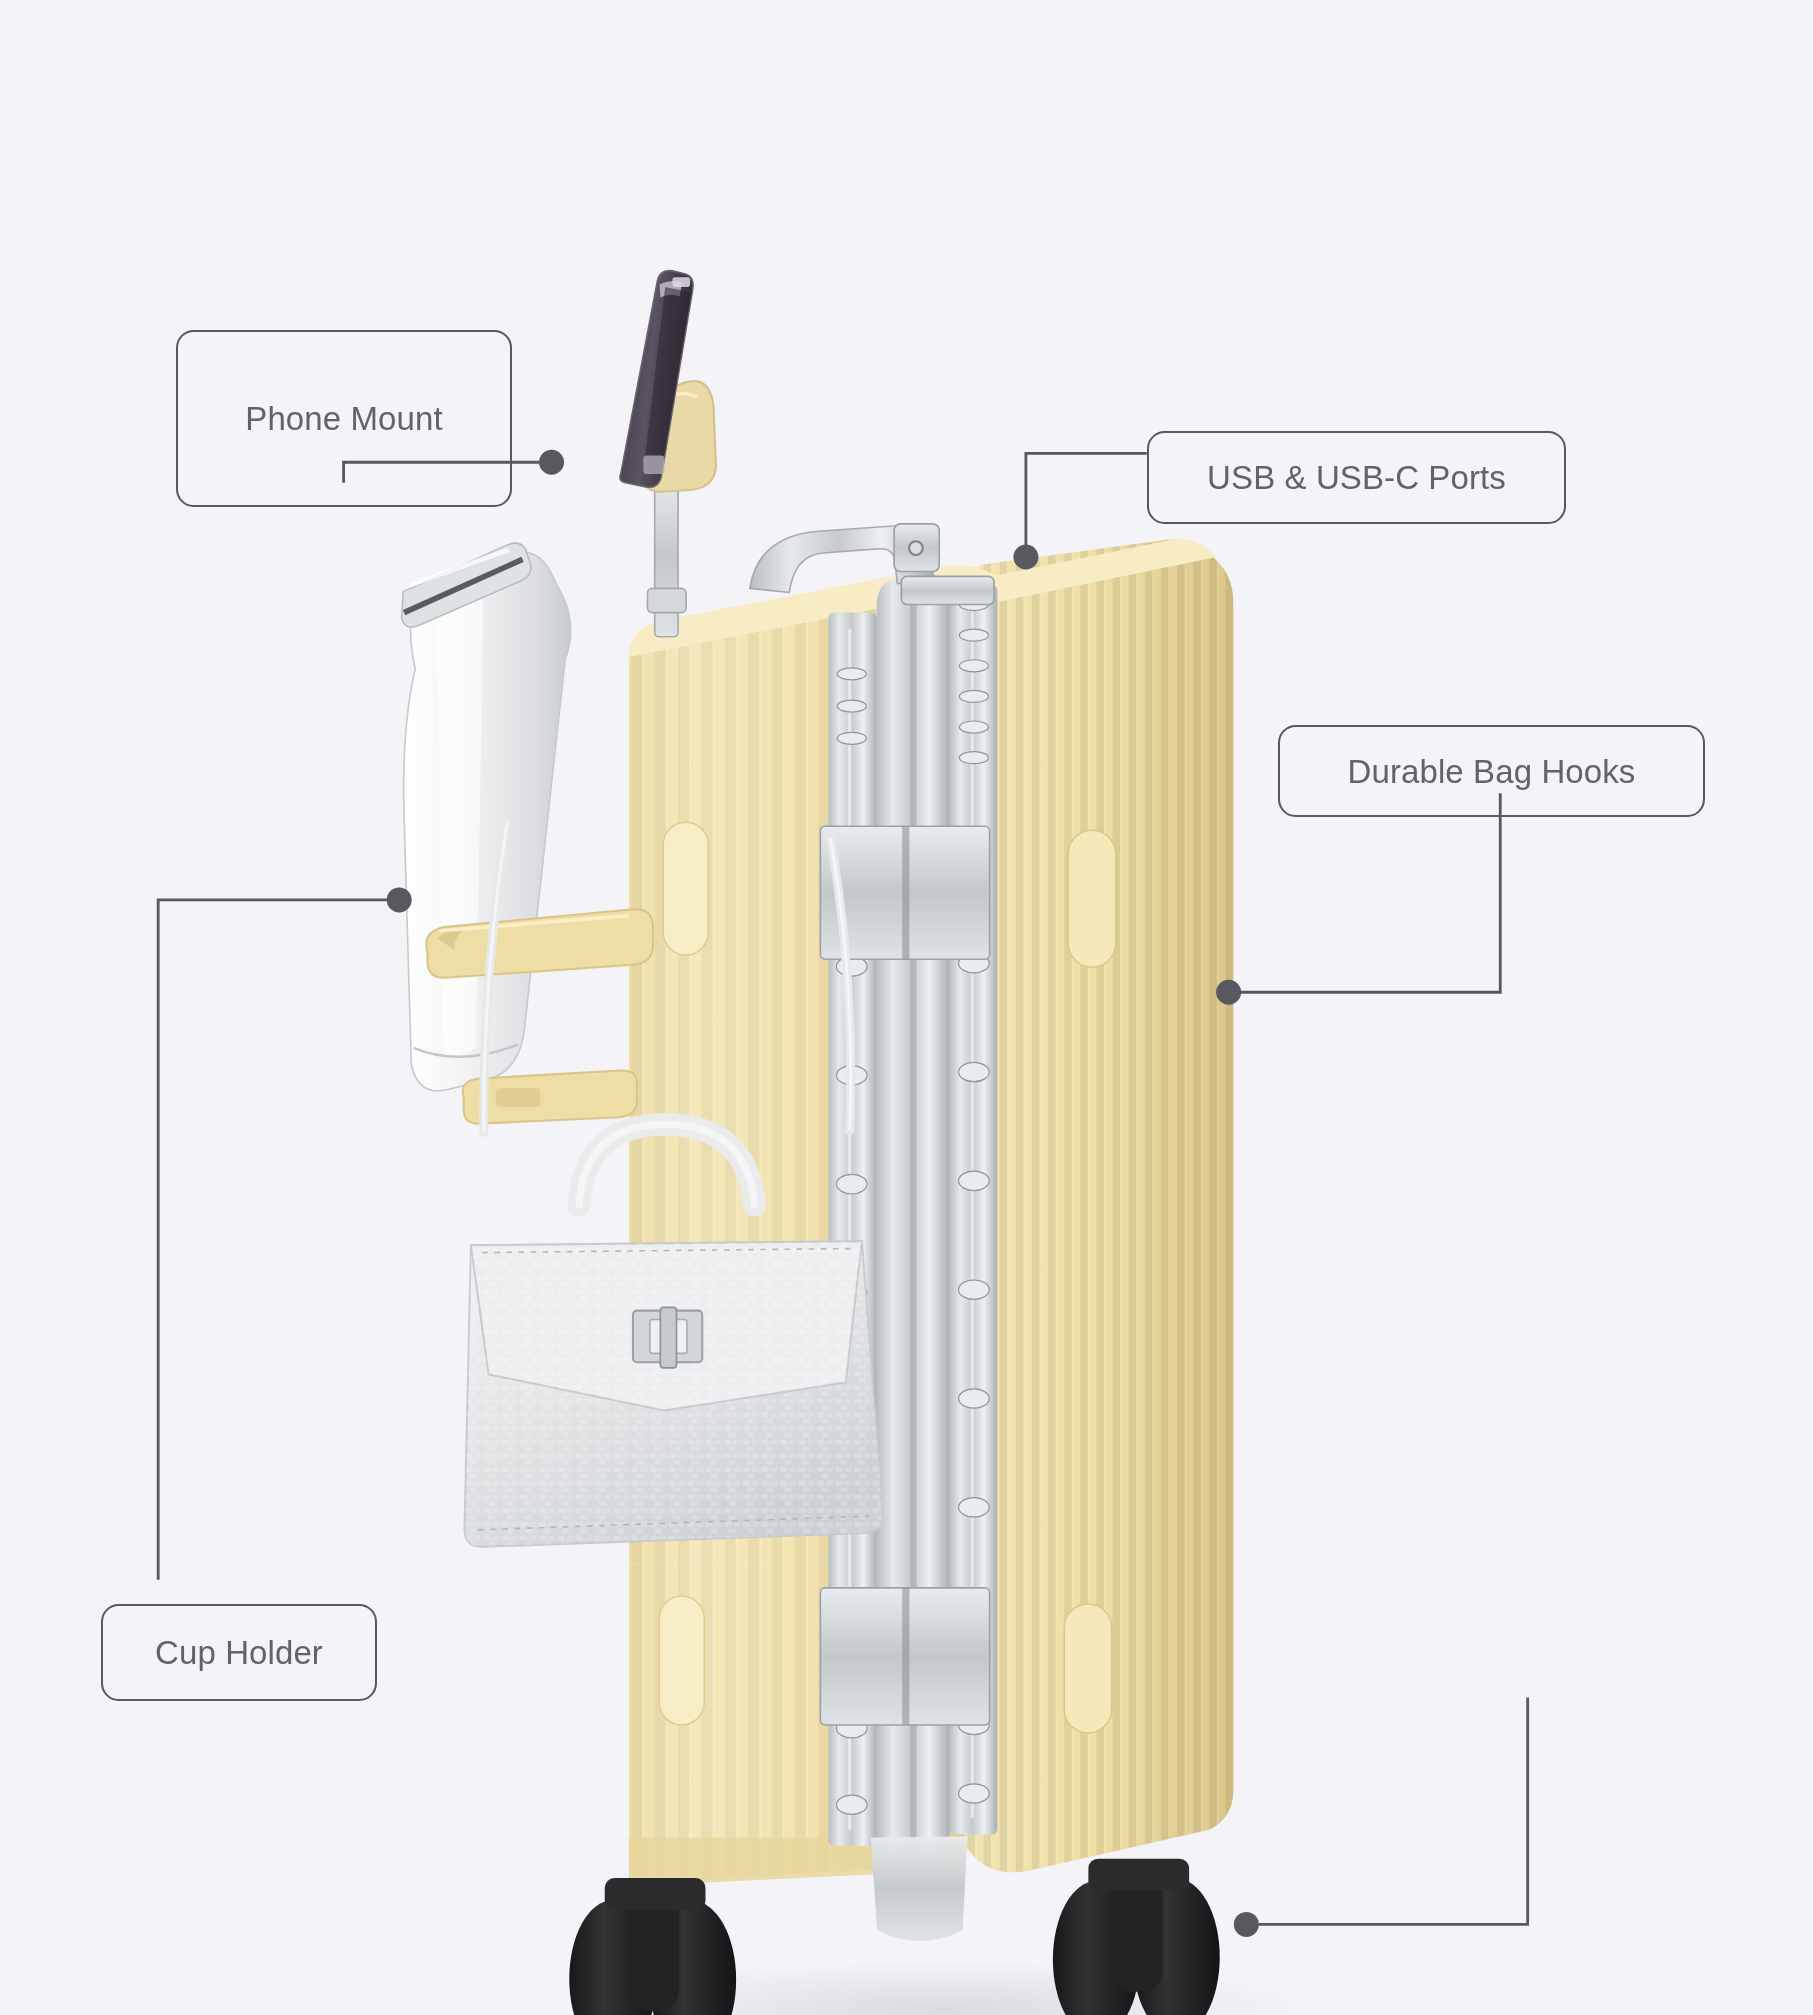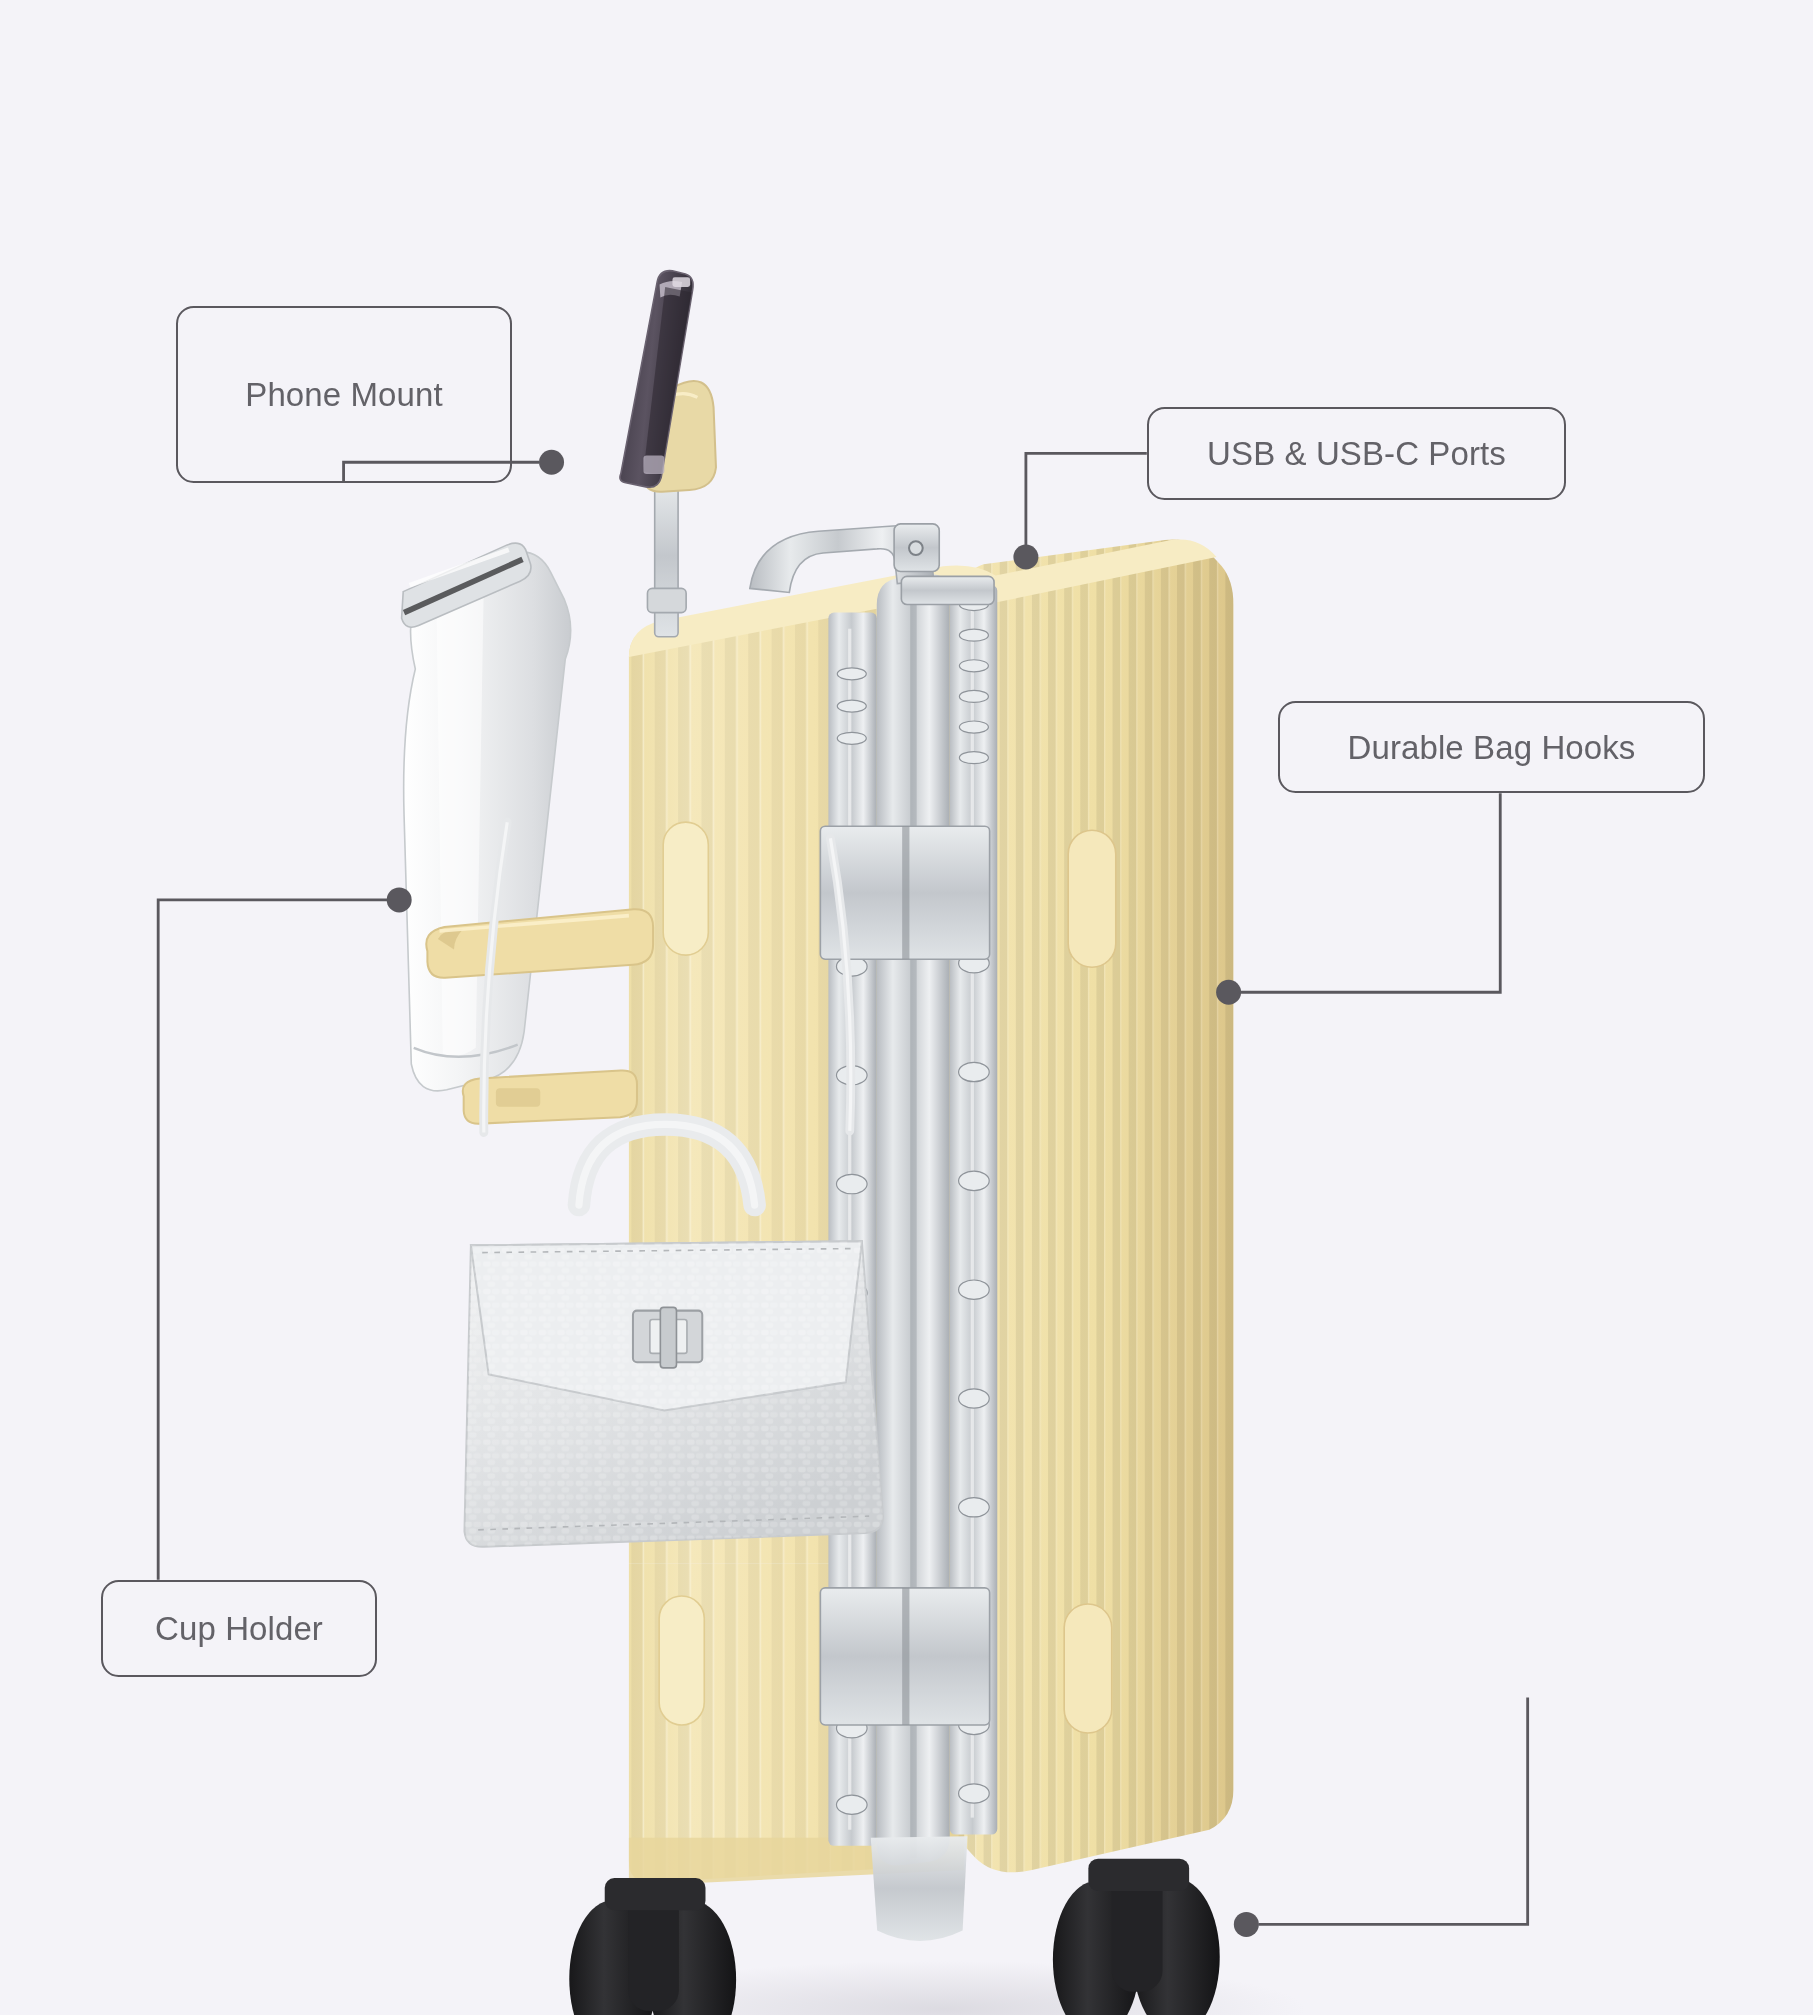--- a/index.html
+++ b/index.html
@@ -22,20 +22,21 @@
   #connector-svg{position:absolute;left:0;top:0;}
 
   .callout-pill{
     position:absolute;
     box-sizing:border-box;
     border:2px solid #5a585e;
     border-radius:17.7px;
     background:transparent;
     display:flex;align-items:center;justify-content:center;
     padding:0 18.5px;
+    margin-top:24px;
   }
   .callout-pill .pill-text{
     color:#636268;
     font-size:33px;
     line-height:1;
     letter-spacing:0.1px;
     white-space:nowrap;
     font-weight:400;
   }
 </style>

